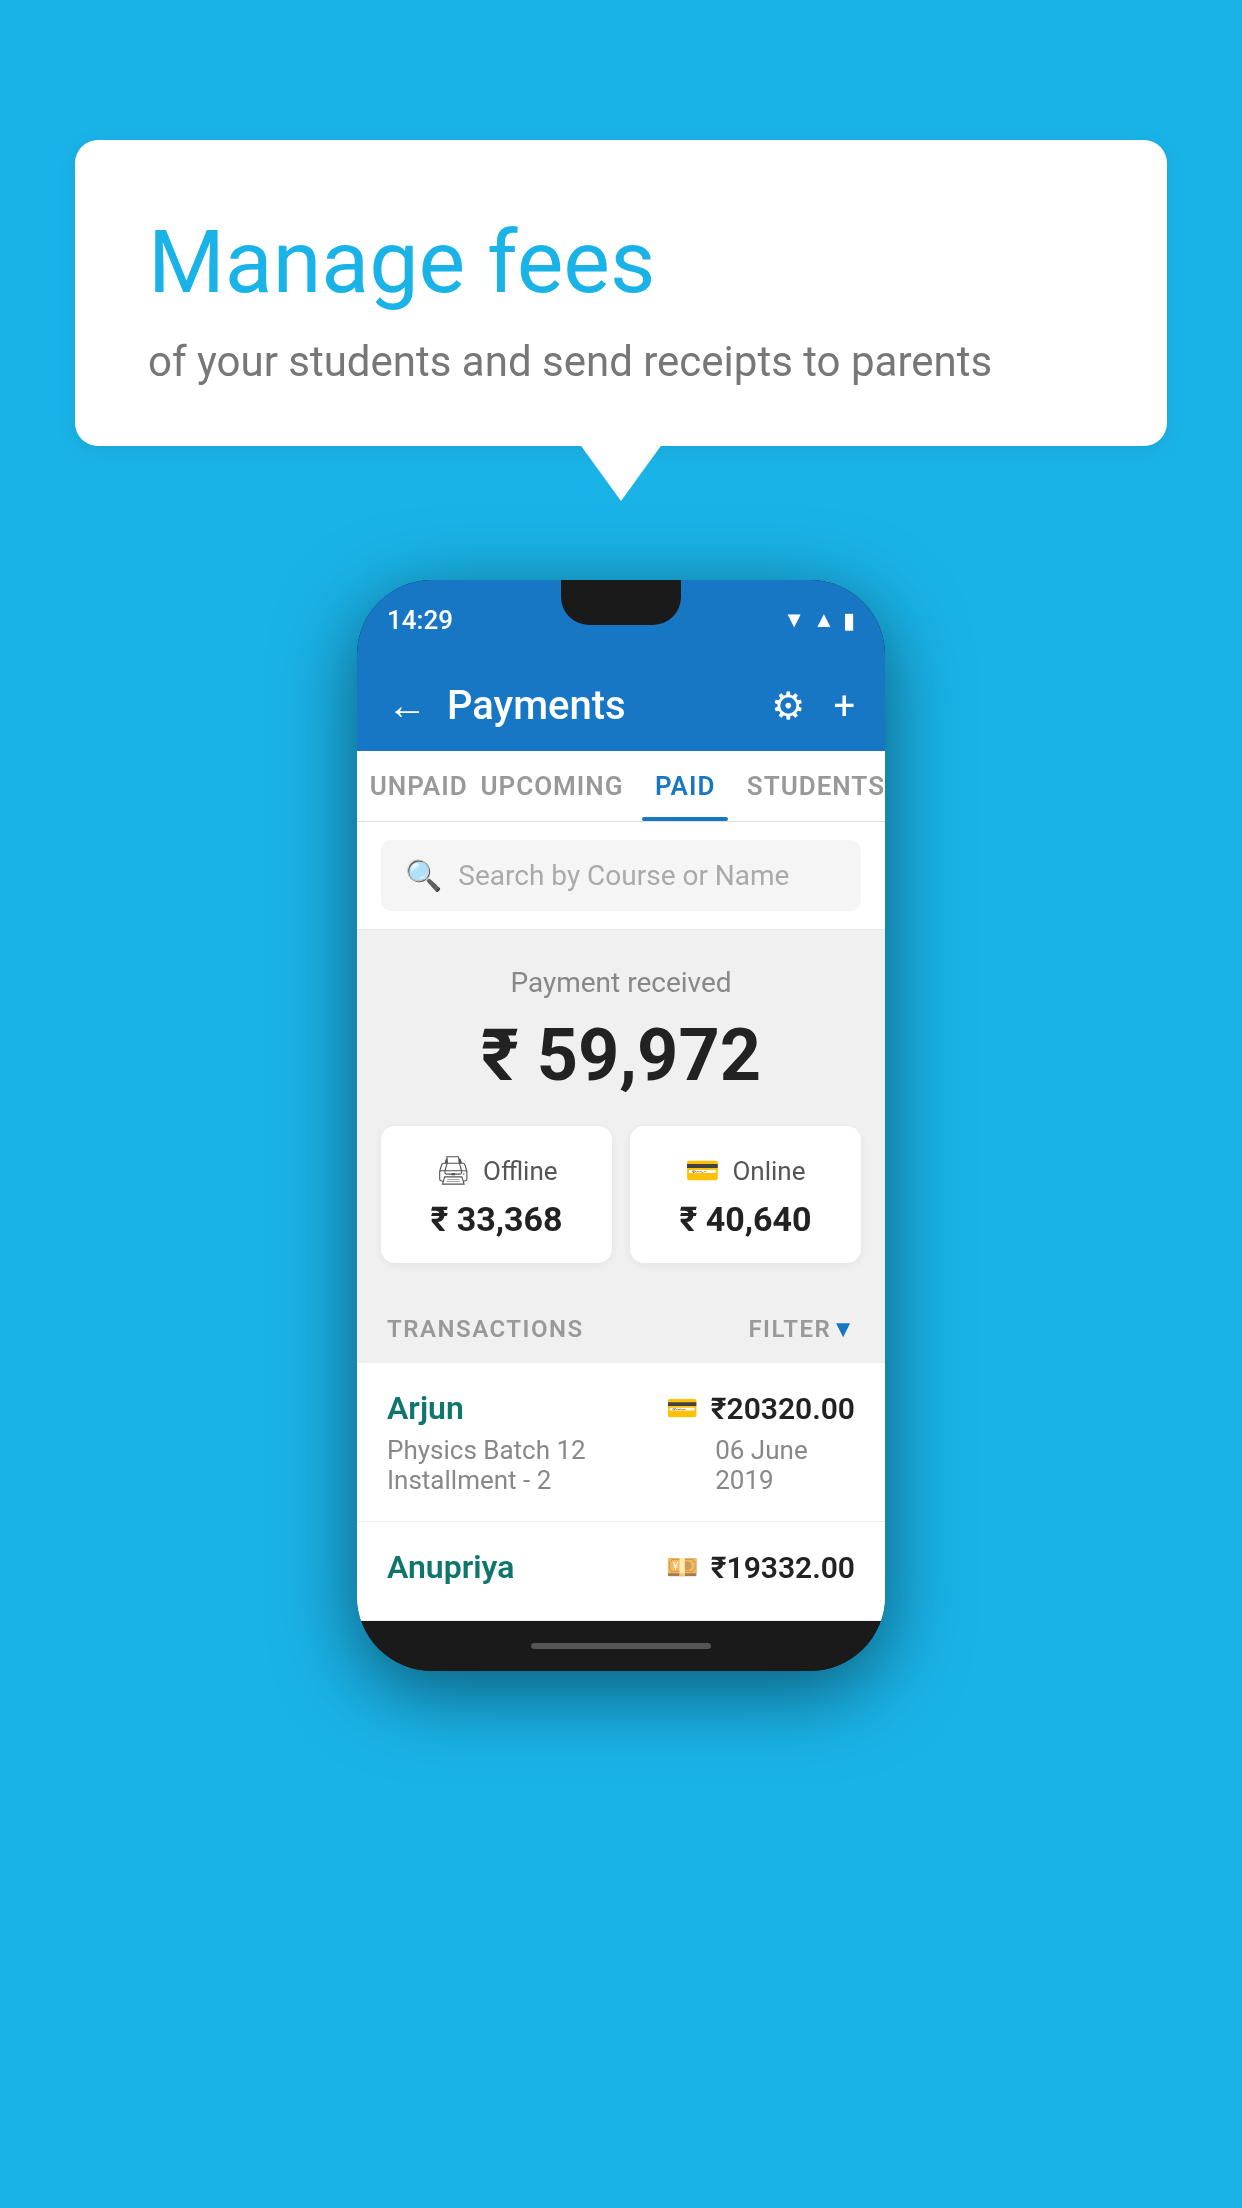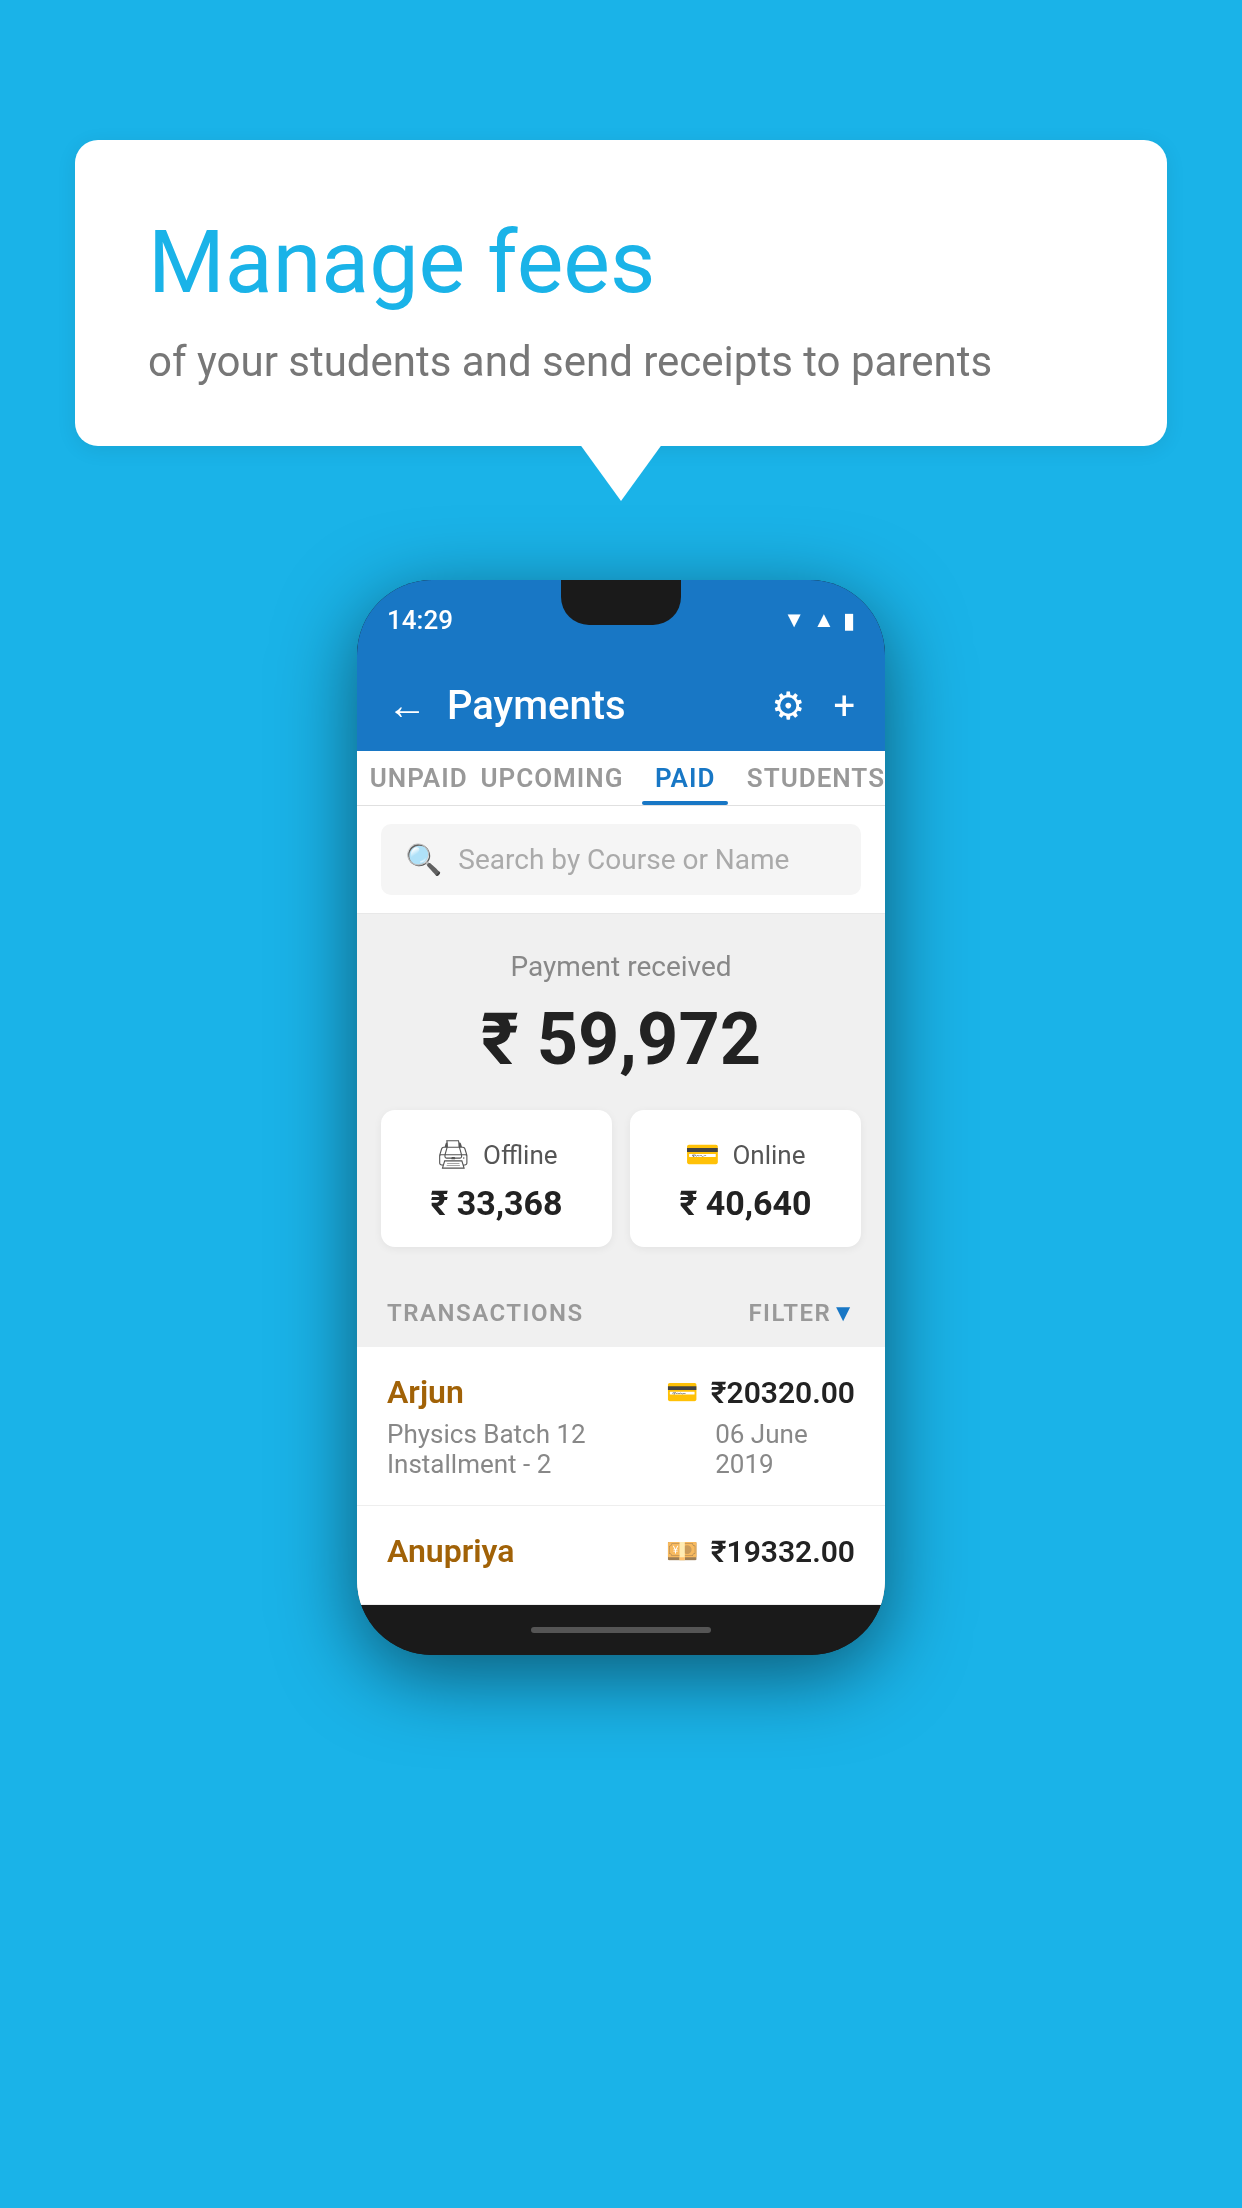--- a/index.html
+++ b/index.html
@@ -157,21 +157,21 @@
     
     .tabs-bar {
       background: #fff;
       display: flex;
       border-bottom: 1px solid #e0e0e0;
     }
 
     .tab-item {
       flex: 1;
       text-align: center;
-      padding: 12px 0;
+      padding: 20px 0;
       font-size: 26px;
       font-weight: 600;
       color: #999;
       letter-spacing: 1px;
       cursor: pointer;
       position: relative;
     }
 
     .tab-item.active {
       color: #1877c5;
@@ -317,21 +317,21 @@
     .transaction-top {
       display: flex;
       justify-content: space-between;
       align-items: center;
       margin-bottom: 8px;
     }
 
     .transaction-name {
       font-size: 32px;
       font-weight: 600;
-      color: #a16207;
+      color: #0f766e;
     }
 
     .transaction-amount-area {
       display: flex;
       align-items: center;
       gap: 12px;
     }
 
     .transaction-type-icon {
       font-size: 26px;

